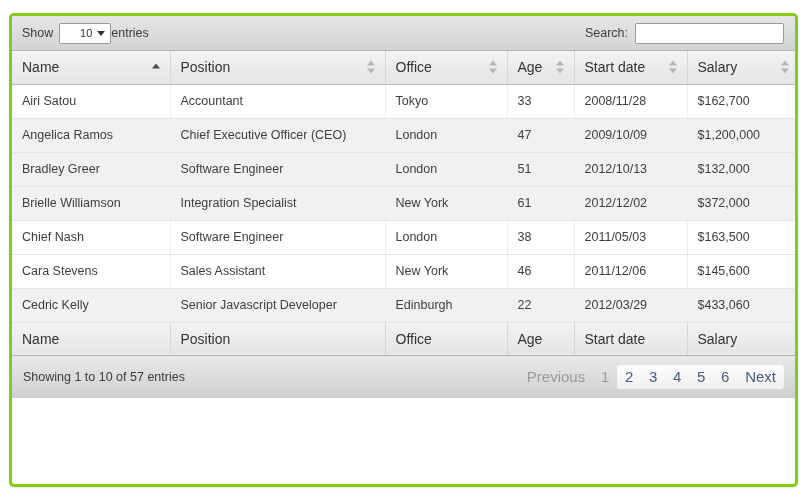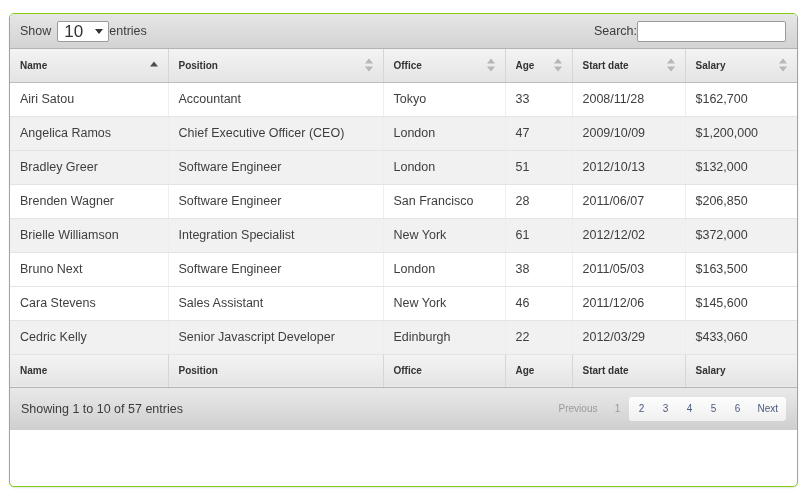--- a/index.html
+++ b/index.html
@@ -12,21 +12,21 @@
     -webkit-font-smoothing: antialiased;
   }
 
   #app {
     position: absolute;
     left: 9px;
     top: 13px;
     width: 789px;
     height: 474px;
     box-sizing: border-box;
-    border: 1px solid #84cc16;
+    border: 3px solid #84cc16;
     border-radius: 5px;
     background: #ffffff;
     box-shadow: 0 1px 2px rgba(0,0,0,0.10);
     overflow: hidden;
   }
 
   
   .toolbar {
     height: 35px;
     box-sizing: border-box;
@@ -49,45 +49,46 @@
 
   .select-wrap {
     position: relative;
     display: inline-block;
   }
   select.page-length {
     appearance: none;
     -webkit-appearance: none;
     -moz-appearance: none;
     font-family: "Liberation Sans", sans-serif;
-    font-size: 17px;
+    font-size: 11px;
     color: #333;
     background: #ffffff;
     border: 1px solid #9a9a9a;
     border-radius: 2px;
     height: 21px;
     width: 52px;
     padding: 0 18px 0 6px;
     line-height: 19px;
     box-sizing: border-box;
     outline: none;
+    text-align: right;
   }
   .select-arrow {
     position: absolute;
     right: 6px;
     top: 50%;
     margin-top: -2px;
     width: 0; height: 0;
     border-left: 4px solid transparent;
     border-right: 4px solid transparent;
     border-top: 5px solid #333;
     pointer-events: none;
   }
 
-  .filter-box label { }
+  .filter-box label { margin-right: 7px; }
   input.search-input {
     font-family: "Liberation Sans", sans-serif;
     font-size: 12.5px;
     color: #333;
     width: 149px;
     height: 21px;
     box-sizing: border-box;
     background: #ffffff;
     border: 1px solid #9a9a9a;
     border-radius: 2px;
@@ -103,22 +104,22 @@
     font-size: 12.5px;
   }
   table.dt th, table.dt td {
     text-align: left;
     box-sizing: border-box;
   }
 
   thead.head-top th, tfoot th {
     background: linear-gradient(to bottom, #f3f3f3 0%, #e4e4e4 100%);
     color: #333333;
-    font-weight: bold;
-    font-size: 10px;
+    font-weight: normal;
+    font-size: 14px;
     height: 33px;
     padding: 0 10px;
     border-right: 1px solid #d6d6d6;
     border-bottom: 1px solid #bdbdbd;
     position: relative;
     white-space: nowrap;
     cursor: pointer;
   }
   thead.head-top th:last-child, tfoot th:last-child { border-right: none; }
 
@@ -185,21 +186,21 @@
     font-size: 12.5px;
     color: #3c3c3c;
   }
   .paginate {
     display: flex;
     align-items: center;
     border-radius: 3px;
     overflow: hidden;
   }
   .pbtn {
-    font-size: 10px;
+    font-size: 15px;
     line-height: 24px;
     height: 24px;
     padding: 0 8px;
     color: #4a5b7d;
     background: transparent;
     text-align: center;
     cursor: pointer;
     user-select: none;
   }
   .pbtn.active-page,
@@ -312,38 +313,30 @@
           <td>$1,200,000</td>
         </tr>
         <tr class="even">
           <td>Bradley Greer</td>
           <td>Software Engineer</td>
           <td>London</td>
           <td>51</td>
           <td>2012/10/13</td>
           <td>$132,000</td>
         </tr>
-        <tr class="odd">
-          <td>Brenden Wagner</td>
-          <td>Software Engineer</td>
-          <td>San Francisco</td>
-          <td>28</td>
-          <td>2011/06/07</td>
-          <td>$206,850</td>
-        </tr>
         <tr class="even">
           <td>Brielle Williamson</td>
           <td>Integration Specialist</td>
           <td>New York</td>
           <td>61</td>
           <td>2012/12/02</td>
           <td>$372,000</td>
         </tr>
         <tr class="odd">
-          <td>Bruno Next</td>
+          <td>Chief Nash</td>
           <td>Software Engineer</td>
           <td>London</td>
           <td>38</td>
           <td>2011/05/03</td>
           <td>$163,500</td>
         </tr>
         <tr class="odd">
           <td>Cara Stevens</td>
           <td>Sales Assistant</td>
           <td>New York</td>

